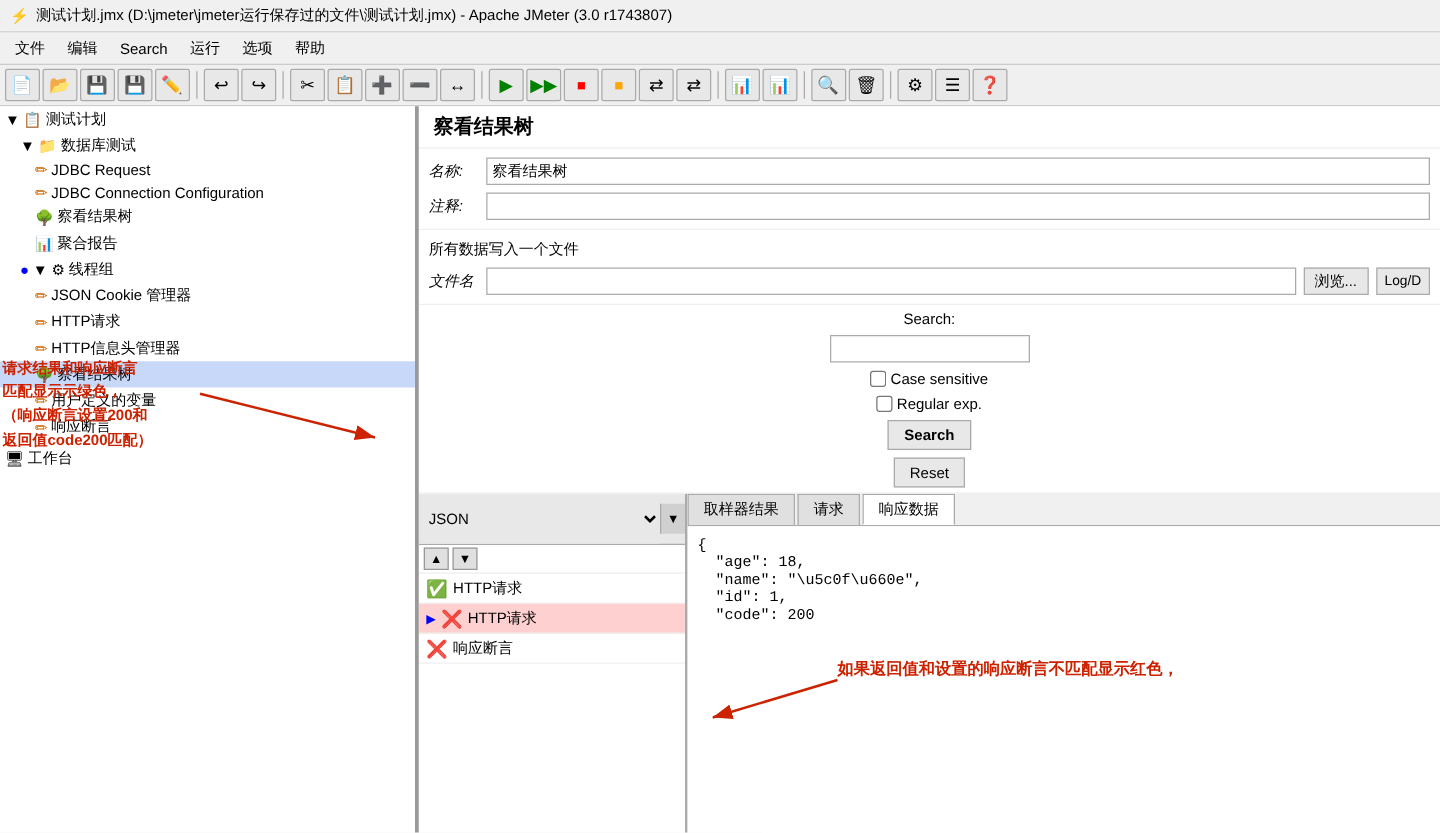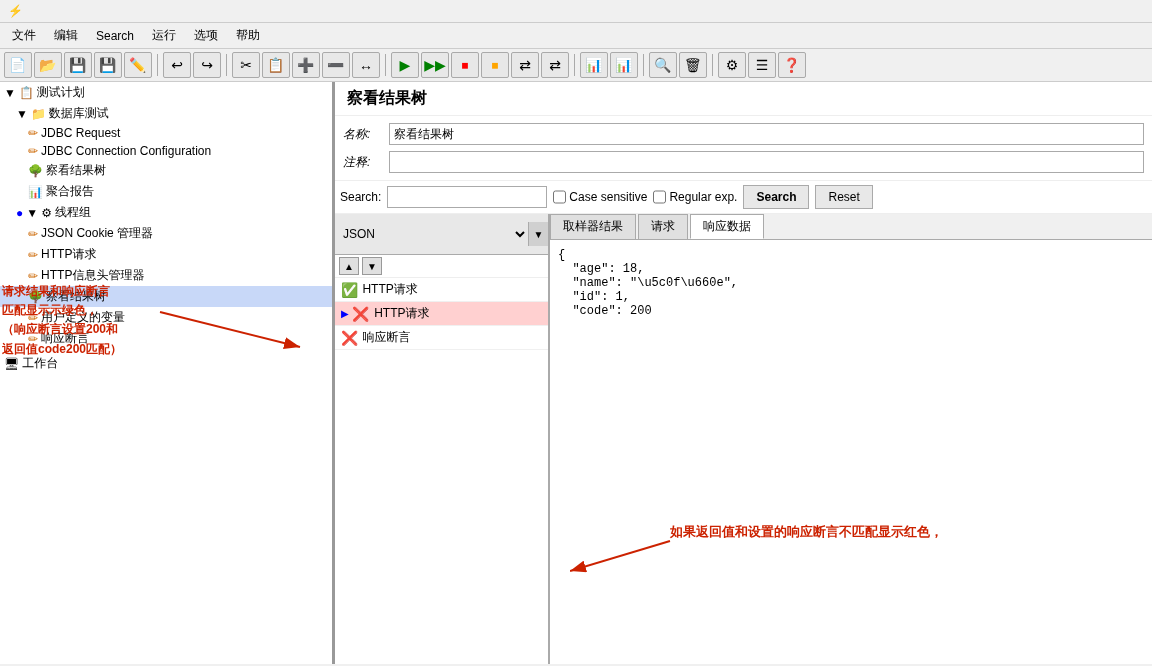--- a/index.html
+++ b/index.html
@@ -128,25 +128,26 @@
       height: 22px;
       padding: 0 8px;
       background: #e8e8e8;
       border: 1px solid #aaa;
       cursor: pointer;
       font-size: 12px;
     }
 
     
     .search-bar {
-      padding: 4px 5px;
+      padding: 4px 24px;
       display: flex;
       align-items: center;
       gap: 6px;
       border-bottom: 1px solid #eee;
+      flex-direction: column;
     }
     .search-label { font-size: 12px; }
     .search-input {
       width: 160px;
       height: 22px;
       border: 1px solid #aaa;
       padding: 1px 4px;
       font-size: 12px;
     }
     .checkbox-label {
@@ -283,20 +284,21 @@
       border: 1px solid #aaa;
       cursor: pointer;
       font-size: 11px;
     }
   </style>
 </head>
 <body>
 
 <div class="title-bar">
   <span>⚡</span>
+  <span>测试计划.jmx (D:\jmeter\jmeter运行保存过的文件\测试计划.jmx) - Apache JMeter (3.0 r1743807)</span>
 </div>
 
 <div class="menu-bar">
   <div class="menu-item">文件</div>
   <div class="menu-item">编辑</div>
   <div class="menu-item">Search</div>
   <div class="menu-item">运行</div>
   <div class="menu-item">选项</div>
   <div class="menu-item">帮助</div>
 </div>
@@ -428,20 +430,31 @@
       <div class="form-row">
         <span class="form-label">名称:</span>
         <input class="form-input" type="text" value="察看结果树" style="">
       </div>
       <div class="form-row">
         <span class="form-label">注释:</span>
         <input class="form-input" type="text" style="">
       </div>
     </div>
 
+    <div class="form-section">
+      <div class="form-row">
+        <span>所有数据写入一个文件</span>
+      </div>
+      <div class="form-row">
+        <span class="form-label">文件名</span>
+        <input class="form-input" type="text" style="flex: 1 1 0%;">
+        <button class="browse-btn">浏览...</button>
+        <button class="log-btn">Log/D</button>
+      </div>
+    </div>
 
     <div class="search-bar">
       <span class="search-label">Search:</span>
       <input class="search-input" type="text" style="">
       <label class="checkbox-label">
         <input type="checkbox" style="">
         <span>Case sensitive</span>
       </label>
       <label class="checkbox-label">
         <input type="checkbox" style="">

